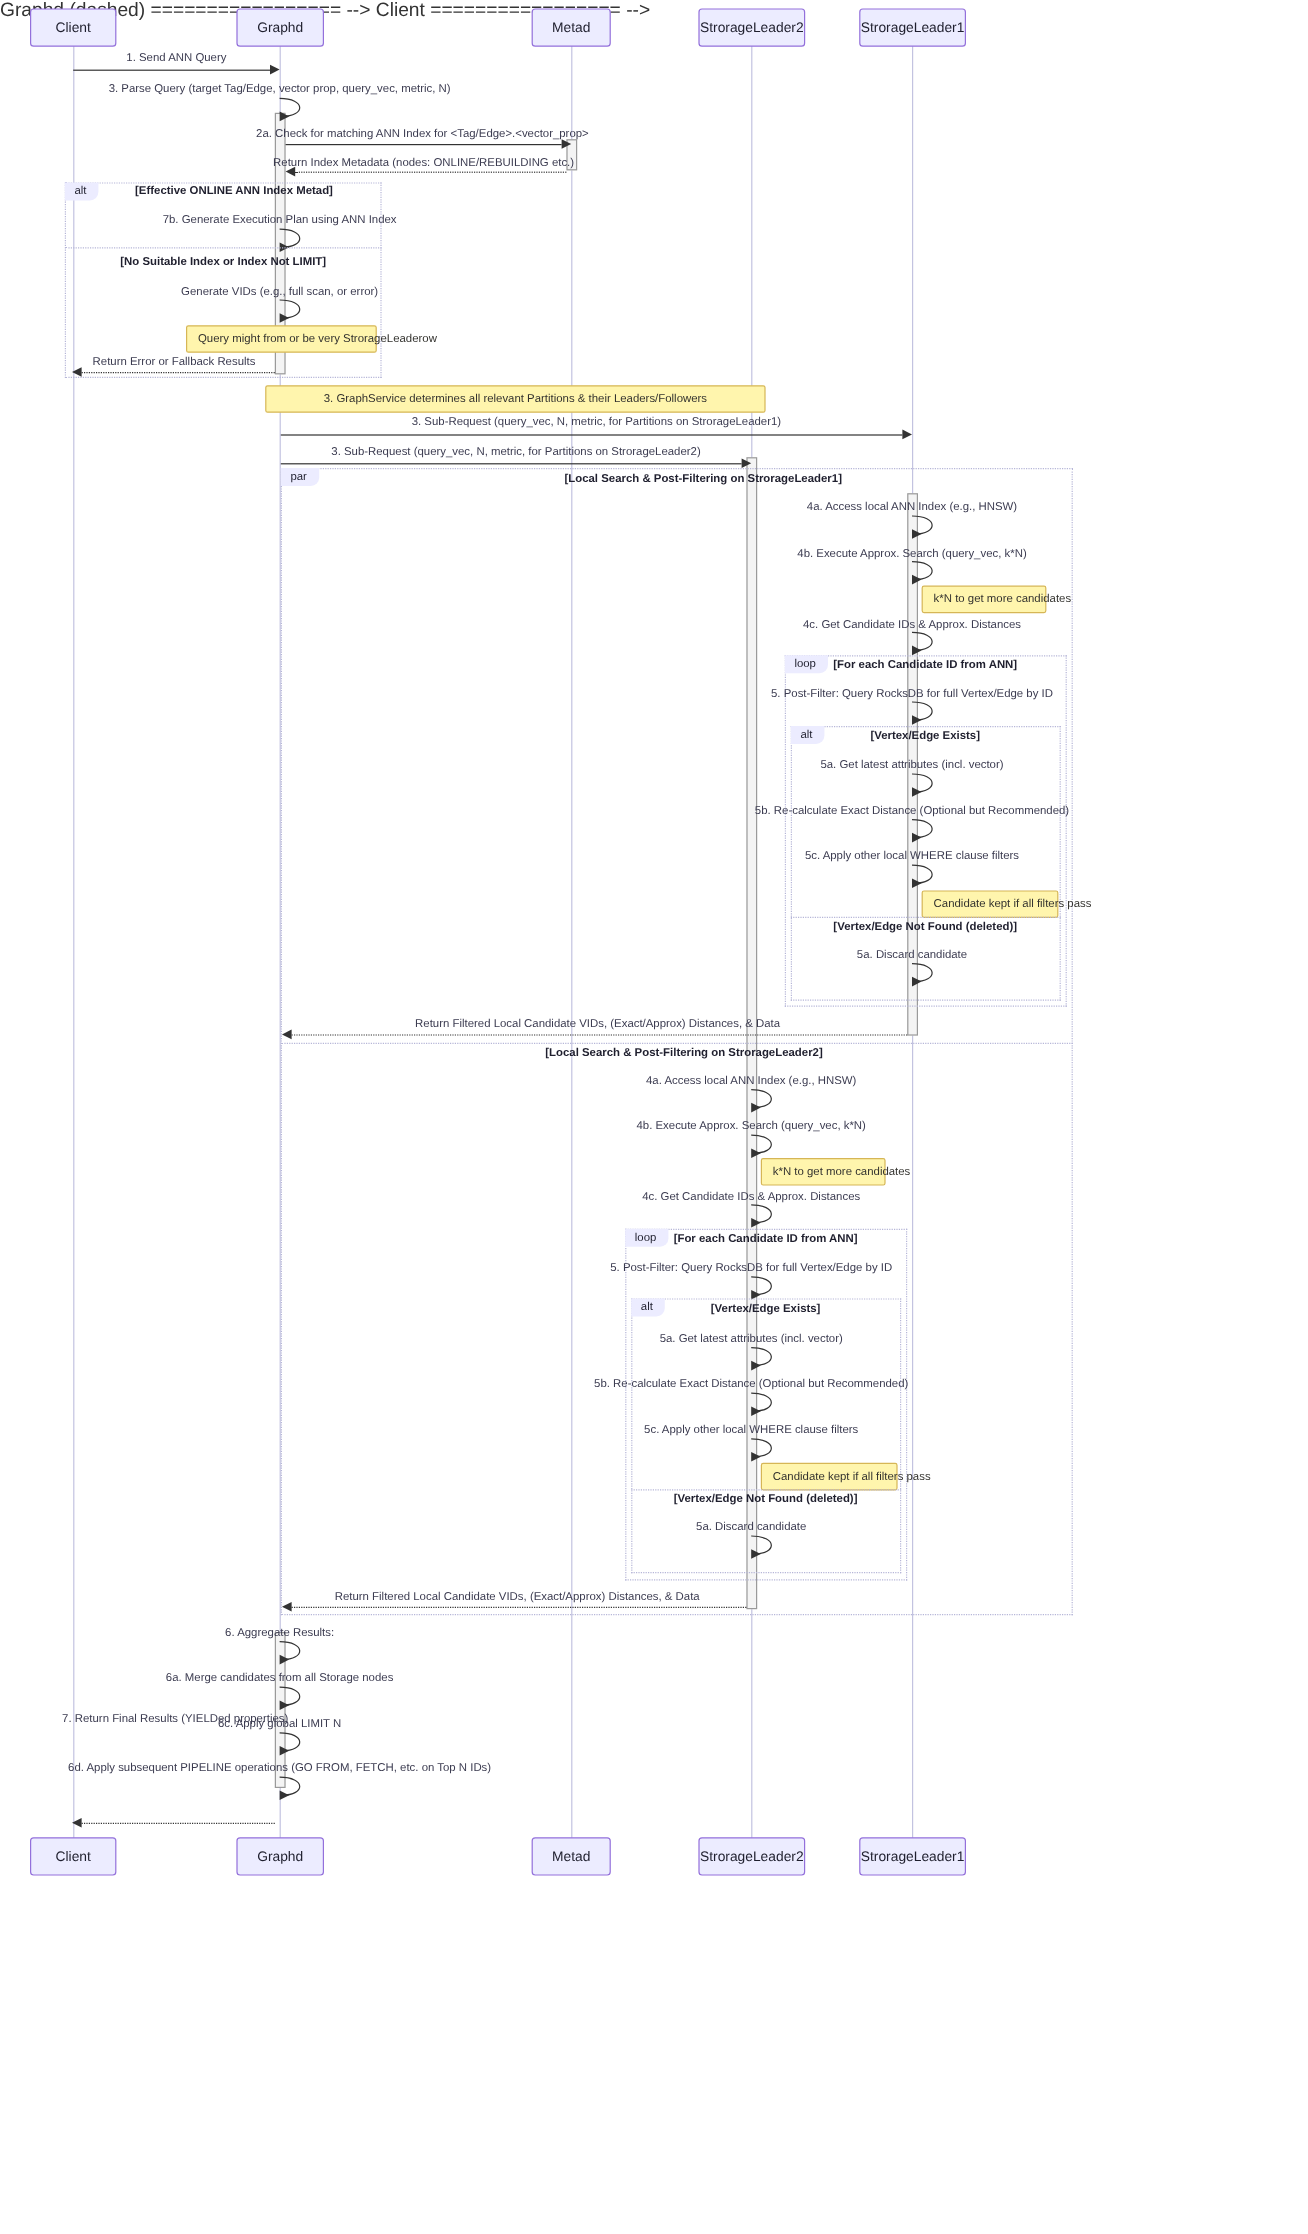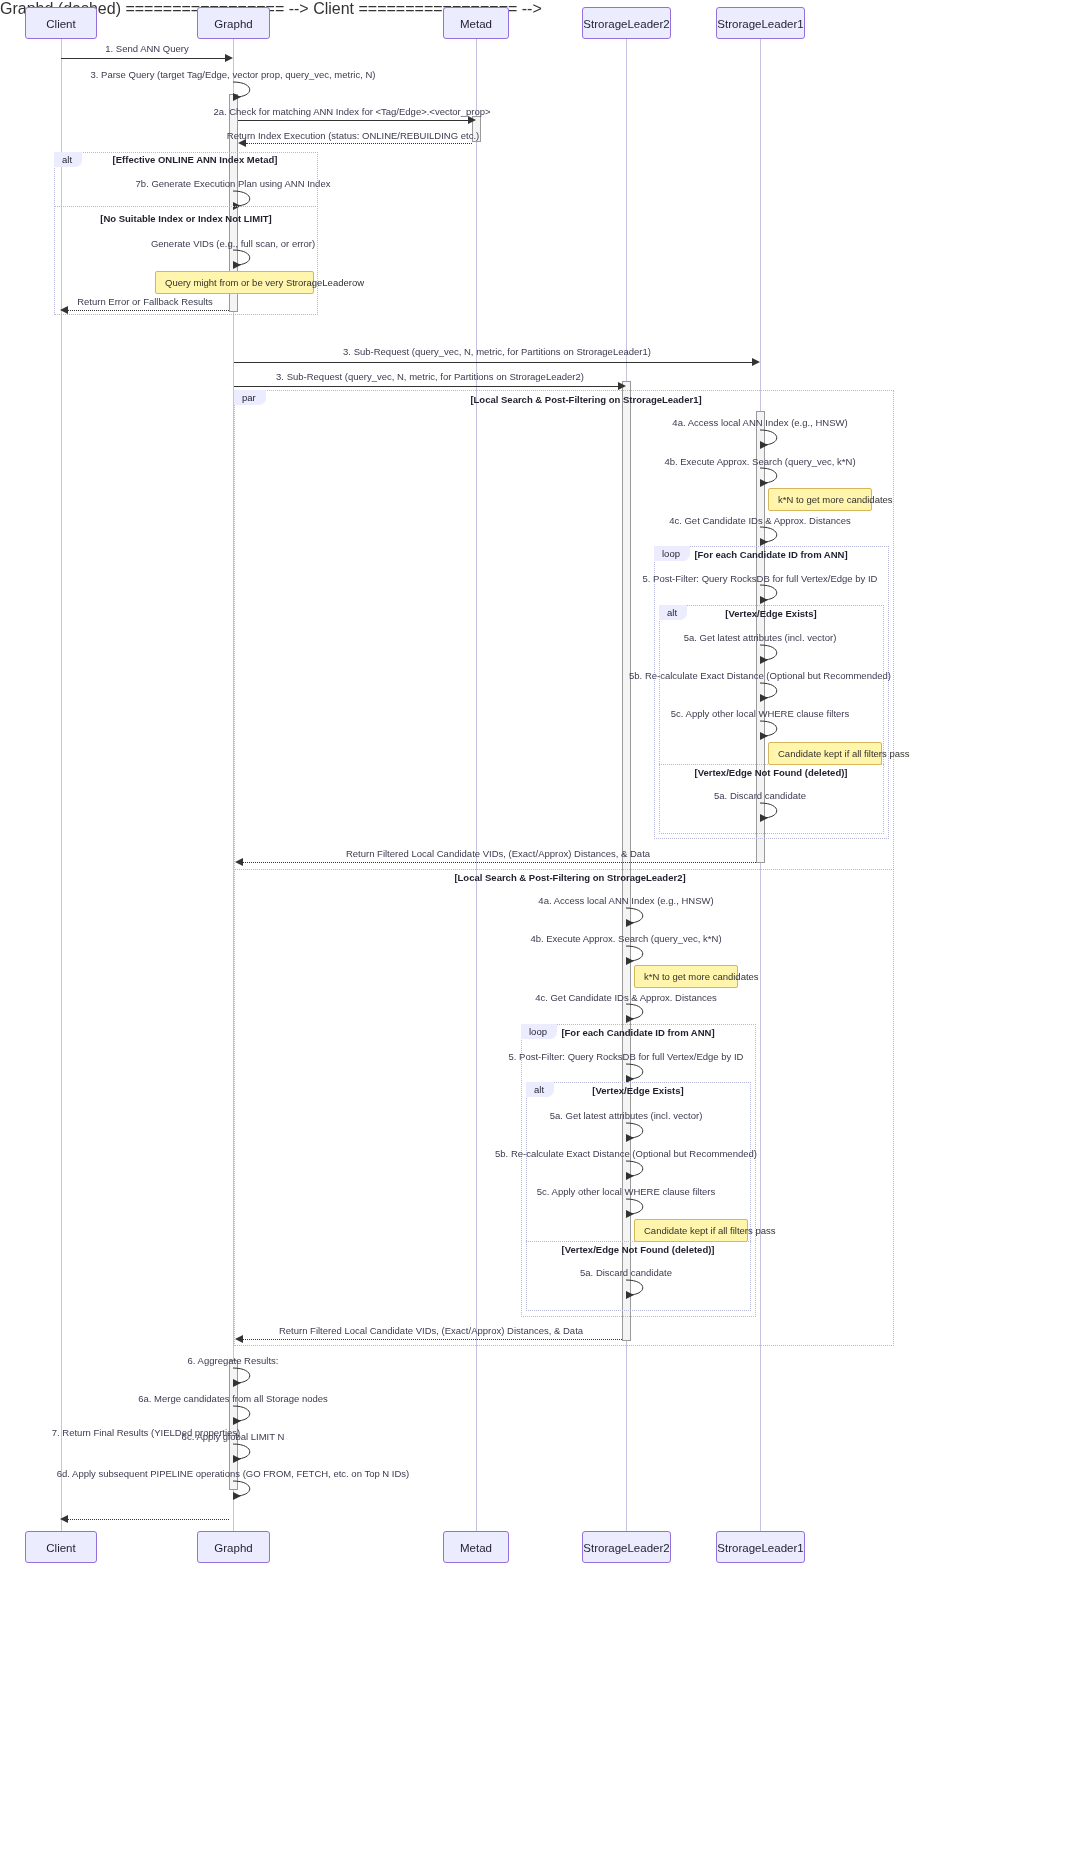--- a/index.html
+++ b/index.html
@@ -196,21 +196,21 @@
       <polygon points="0,13 8,17 0,21" fill="#333"></polygon>
     </svg>
   </div>
 
   
   <div class="msg-label" style="left:352px;top:106px;">2a. Check for matching ANN Index for &lt;Tag/Edge&gt;.&lt;vector_prop&gt;</div>
   <div class="msg" style="left:238px;top:120px;width:230px;"></div>
   <div class="arrowhead right" style="left:468px;top:116px;"></div>
 
    Graphd (dashed) ================= --&gt;
-  <div class="msg-label" style="left:353px;top:130px;">Return Index Execution (status: ONLINE/REBUILDING etc.)</div>
+  <div class="msg-label" style="left:353px;top:130px;">Return Index Metadata (nodes: ONLINE/REBUILDING etc.)</div>
   <div class="msg dashed" style="left:246px;top:143px;width:226px;"></div>
   <div class="arrowhead left" style="left:238px;top:139px;"></div>
 
   
   <div class="frag" style="left:54px;top:152px;width:264px;height:163px;"></div>
   <div class="frag-tab" style="left:54px;top:152px;">alt</div>
   <div class="frag-cond" style="left:195px;top:154px;">[Effective ONLINE ANN Index Metad]</div>
 
   <div class="msg-label" style="left:233px;top:178px;">7b. Generate Execution Plan using ANN Index</div>
   <div class="selfloop" style="left:233px;top:189px;">
@@ -234,20 +234,21 @@
 
   
   <div class="note" style="left:155px;top:271px;width:159px;">Query might from or be very StrorageLeaderow</div>
 
   
   <div class="msg-label" style="left:145px;top:296px;">Return Error or Fallback Results</div>
   <div class="msg dashed" style="left:68px;top:310px;width:161px;"></div>
   <div class="arrowhead left" style="left:60px;top:306px;"></div>
 
   
+  <div class="note wide" style="left:221px;top:321px;width:417px;">3. GraphService determines all relevant Partitions &amp; their Leaders/Followers</div>
 
   
   <div class="msg-label" style="left:497px;top:346px;">3. Sub-Request (query_vec, N, metric, for Partitions on StrorageLeader1)</div>
   <div class="msg" style="left:234px;top:362px;width:518px;"></div>
   <div class="arrowhead right" style="left:752px;top:358px;"></div>
 
   
   <div class="msg-label" style="left:430px;top:371px;">3. Sub-Request (query_vec, N, metric, for Partitions on StrorageLeader2)</div>
   <div class="msg" style="left:234px;top:386px;width:384px;"></div>
   <div class="arrowhead right" style="left:618px;top:382px;"></div>

